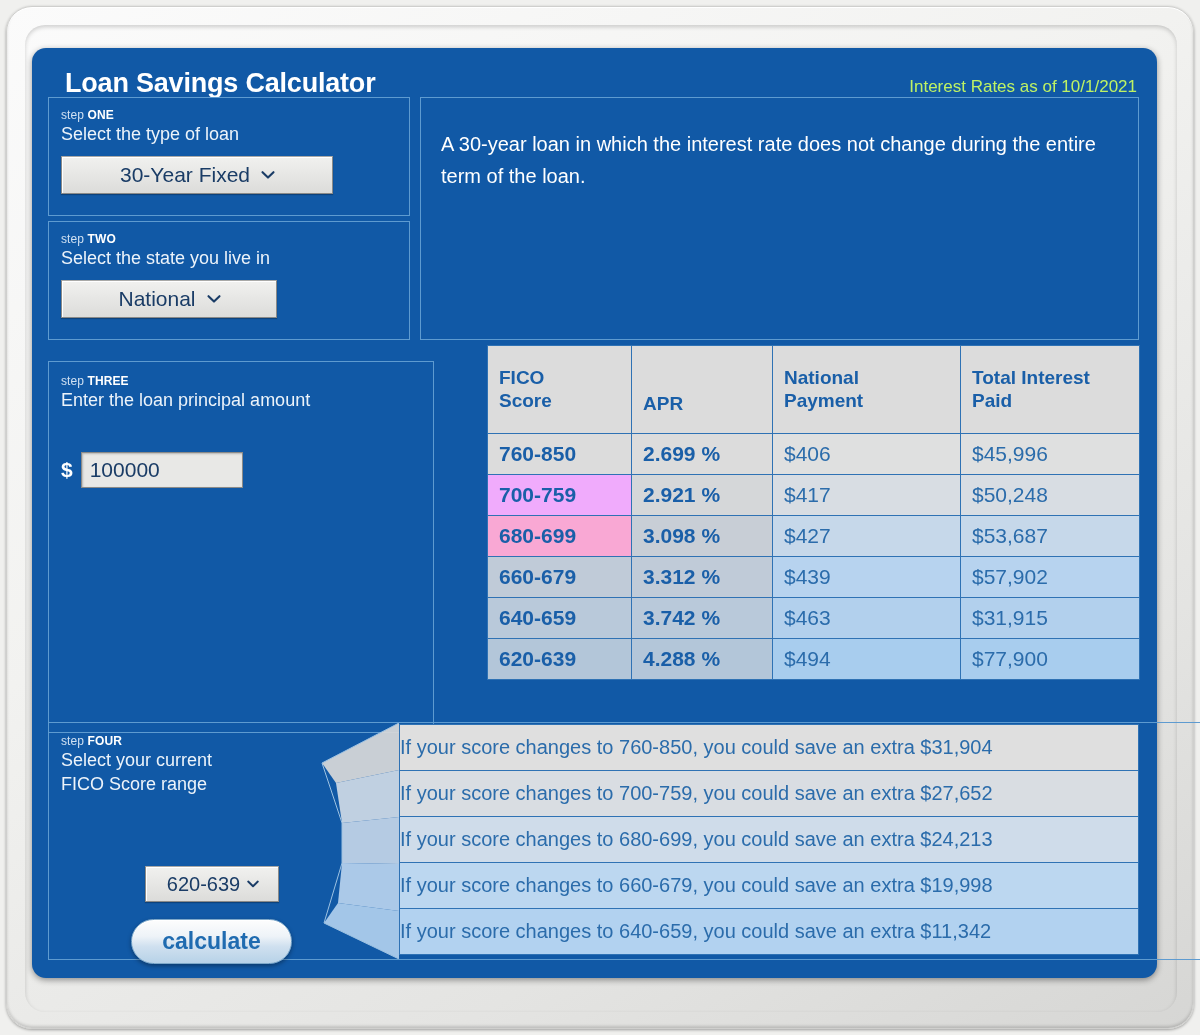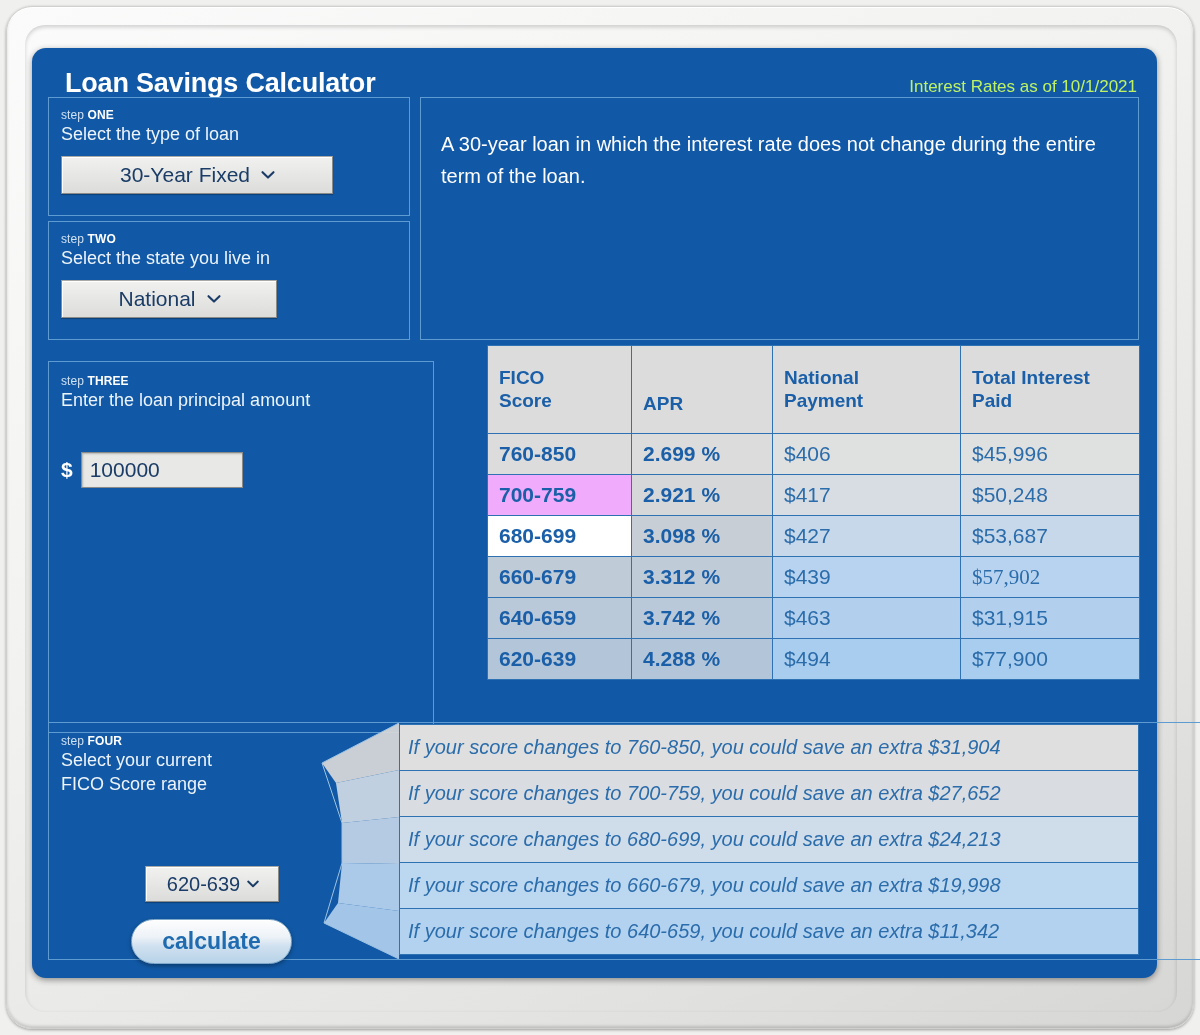--- a/index.html
+++ b/index.html
@@ -158,22 +158,21 @@
     color: #2b6cab;
   }
 
   
   .sav-row {
     border: 1px solid #2f72b4;
     color: #2b6cab;
     font-size: 20px;
     display: flex;
     align-items: center;
-    padding-left: 8px;
-    font-style: italic;
+    padding-left: 0;
   }
 
   
   .funnel { position: absolute; }
 
   
   .calc-btn {
     border-radius: 999px;
     background: linear-gradient(180deg,#fdfdfd 0%,#eef3f8 38%,#cfe0ef 62%,#b7d2e8 100%);
     border: 1px solid #7ea8c9;
@@ -278,30 +277,30 @@
           <td class="v" style="background: rgb(223, 224, 224);">$406</td>
           <td class="v" style="background: rgb(223, 224, 224);">$45,996</td>
         </tr>
         <tr>
           <td class="k" style="background: #f0abfc;">700-759</td>
           <td class="k" style="background: rgb(213, 215, 217);">2.921 %</td>
           <td class="v" style="background: rgb(216, 221, 227);">$417</td>
           <td class="v" style="background: rgb(216, 221, 227);">$50,248</td>
         </tr>
         <tr>
-          <td class="k" style="background: #ffffff;">680-699</td>
+          <td class="k" style="background: #f9a8d4;">680-699</td>
           <td class="k" style="background: rgb(200, 206, 214);">3.098 %</td>
           <td class="v" style="background: rgb(198, 216, 234);">$427</td>
           <td class="v" style="background: rgb(198, 216, 234); margin-top: 25px;">$53,687</td>
         </tr>
         <tr>
           <td class="k" style="background: rgb(192, 203, 216);">660-679</td>
           <td class="k" style="background: rgb(192, 203, 216);">3.312 %</td>
           <td class="v" style="background: rgb(183, 211, 239);">$439</td>
-          <td class="v" style="background: rgb(183, 211, 239); font-family: Liberation Serif, serif;">$57,902</td>
+          <td class="v" style="background: rgb(183, 211, 239);">$57,902</td>
         </tr>
         <tr>
           <td class="k" style="background: rgb(185, 201, 218);">640-659</td>
           <td class="k" style="background: rgb(185, 201, 218);">3.742 %</td>
           <td class="v" style="background: rgb(178, 208, 237); margin-left: 6px;">$463</td>
           <td class="v" style="background: rgb(178, 208, 237);">$31,915</td>
         </tr>
         <tr>
           <td class="k" style="background: rgb(179, 198, 217);">620-639</td>
           <td class="k" style="background: rgb(179, 198, 217);">4.288 %</td>

